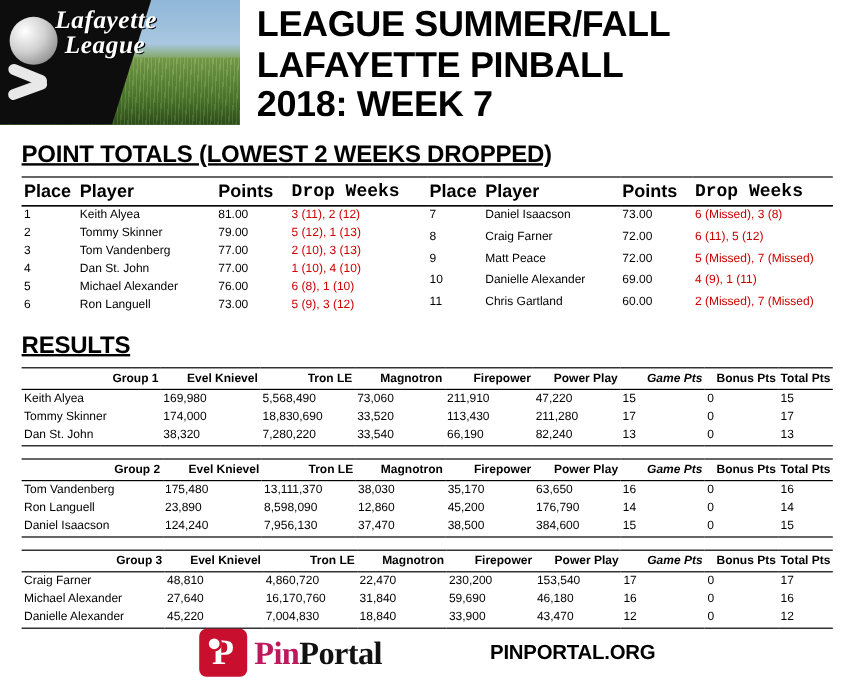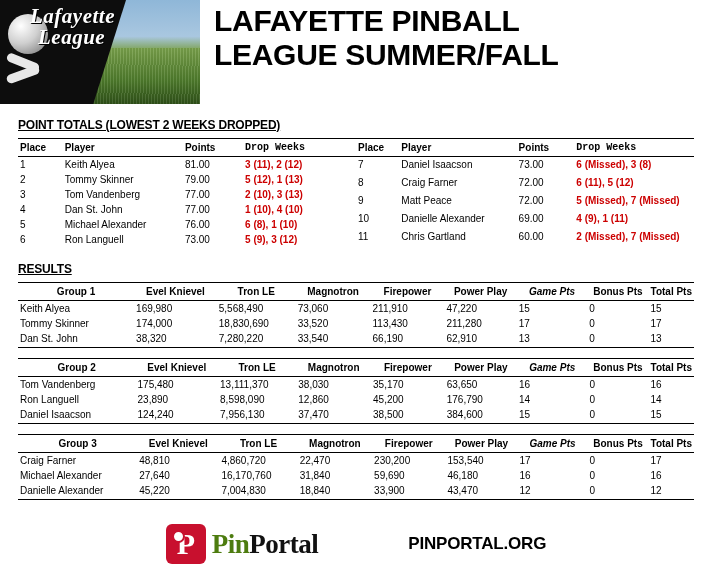--- a/index.html
+++ b/index.html
@@ -54,21 +54,21 @@
   .logo-flipper {
     position: absolute;
     width: 34px; height: 9px;
     background: #e8e8e8;
     border-radius: 5px;
   }
   .logo-flipper.l { left: 6px; top: 58px; transform: rotate(22deg); }
   .logo-flipper.r { left: 6px; top: 70px; transform: rotate(-20deg); }
   .logo-text {
     position: absolute;
-    left: 30px; top: 6px;
+    left: 46px; top: 6px;
     color: #ffffff;
     font-family: "Liberation Serif", serif;
     font-weight: bold;
     font-style: italic;
     line-height: 1.02;
     font-size: 21px;
     letter-spacing: 0.5px;
     text-shadow: 1px 1px 0 #000;
   }
   .logo-text span { display: block; }
@@ -80,71 +80,71 @@
     padding: 4px 0 0 14px;
     font-size: 30px;
     font-weight: bold;
     line-height: 1.12;
     letter-spacing: -0.3px;
   }
   .header-title span { display: block; }
 
   
   .section-title {
-    font-size: 12px;
+    font-size: 20px;
     font-weight: bold;
     text-decoration: underline;
     margin: 14px 0 6px 18px;
     letter-spacing: -0.2px;
   }
 
   
   .points-wrap {
     margin: 0 18px;
     display: flex;
     gap: 0;
   }
   table.pts {
     border-collapse: collapse;
     width: 50%;
     font-size: 10px;
   }
   table.pts th {
-    font-size: 10px;
+    font-size: 15px;
     font-weight: bold;
     text-align: left;
     padding: 3px 2px 3px 2px;
     border-bottom: 1px solid #000;
     border-top: 1px solid #000;
     white-space: nowrap;
   }
   table.pts td {
     padding: 2px 2px;
     vertical-align: top;
     white-space: nowrap;
   }
   table.pts tr.last td { padding-bottom: 3px; }
   .col-place { width: 44px; }
   .col-player { width: 124px; }
   .col-points { width: 62px; }
   .col-drop { width: 120px; font-family: Liberation Mono, monospace; }
-  .drop { color: #cc0000; font-weight: bold; }
+  .drop { color: #cc0000; }
 
   
   .results-wrap { margin: 6px 18px 0 18px; }
   table.res {
     border-collapse: collapse;
     width: 100%;
     font-size: 10px;
     margin-bottom: 10px;
   }
   table.res th {
     font-size: 10px;
     font-weight: bold;
-    text-align: center;
+    text-align: right;
     padding: 3px 2px;
     border-top: 1px solid #000;
     border-bottom: 1px solid #000;
     white-space: nowrap;
   }
   table.res td {
     padding: 2px 2px;
     white-space: nowrap;
   }
   table.res tr.last td { border-bottom: 1px solid #000; padding-bottom: 3px; }
@@ -195,21 +195,21 @@
     border-radius: 50%;
     background: #ffffff;
     border: 2px solid #c8102e;
   }
   .brand-name {
     font-family: "Liberation Serif", serif;
     font-weight: bold;
     font-size: 27px;
     letter-spacing: -0.5px;
   }
-  .brand-name .red { color: #4d7c0f; }
+  .brand-name .red { color: #be185d; }
   .brand-name .blk { color: #111; }
   .footer-url {
     font-size: 17px;
     font-weight: bold;
     letter-spacing: -0.2px;
   }
 </style>
 </head>
 <body>
 
@@ -219,22 +219,23 @@
     <div class="logo-black"></div>
     <div class="logo-ball"></div>
     <div class="logo-flipper l"></div>
     <div class="logo-flipper r"></div>
     <div class="logo-text">
       <span class="l1">Lafayette</span>
       <span class="l3">League</span>
     </div>
   </div>
   <div class="header-title">
+    <span>LEAGUE SUMMER/FALL</span>
     <span>LAFAYETTE PINBALL</span>
-    <span>LEAGUE SUMMER/FALL</span>
+    <span>2018: WEEK 7</span>
   </div>
 </div>
 
 <div class="section-title">POINT TOTALS (LOWEST 2 WEEKS DROPPED)</div>
 
 <div class="points-wrap">
   <table class="pts">
     <thead>
       <tr>
         <th class="col-place">Place</th>
@@ -367,21 +368,21 @@
         <td>17</td>
         <td>0</td>
         <td>17</td>
       </tr>
       <tr class="last">
         <td>Dan St. John</td>
         <td>38,320</td>
         <td>7,280,220</td>
         <td>33,540</td>
         <td>66,190</td>
-        <td>62,910</td>
+        <td>82,240</td>
         <td>13</td>
         <td>0</td>
         <td>13</td>
       </tr>
     </tbody>
   </table>
 
   <table class="res">
     <thead>
       <tr>

